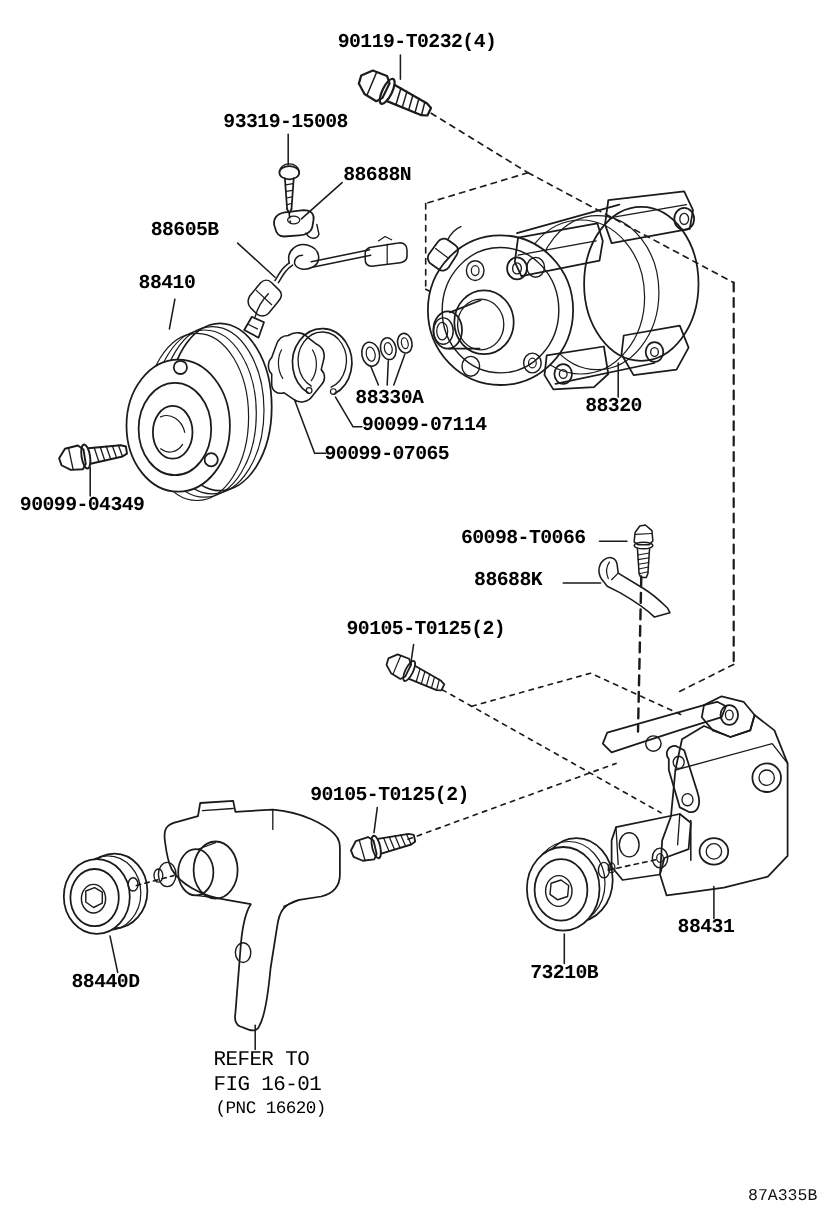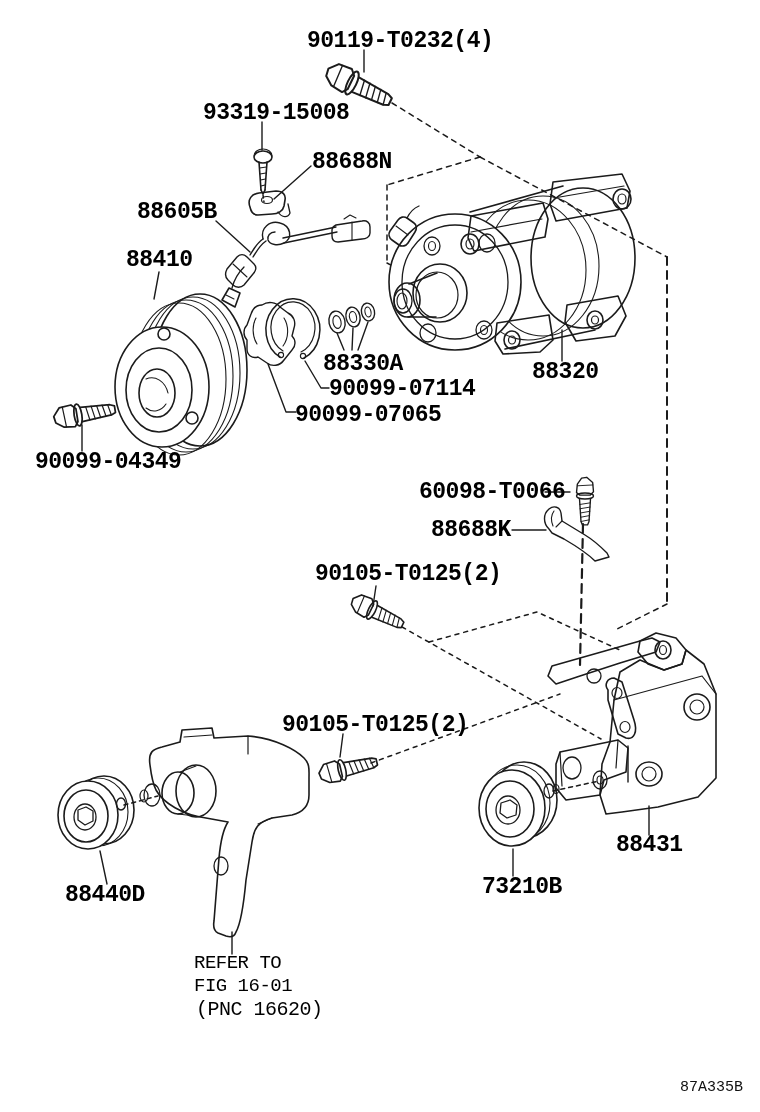--- a/index.html
+++ b/index.html
@@ -1,24 +1,24 @@
 <!DOCTYPE html>
 <html><head>
 <meta charset="utf-8">
 <style>
   html,body{margin:0;padding:0;background:#ffffff;}
   #canvas{position:relative;width:760px;height:1112px;background:#ffffff;overflow:hidden;
           font-family:"Liberation Mono",monospace;}
   #lineart{position:absolute;left:0;top:0;}
   .part-label{position:absolute;font-family:"Liberation Mono",monospace;
-              font-weight:bold;font-size:23px;color:#000;white-space:nowrap;
+              font-weight:bold;font-size:18px;color:#000;white-space:nowrap;
               letter-spacing:-0.5px;line-height:1;}
   .note{position:absolute;left:194px;top:954px;font-weight:normal;color:#000;line-height:1;}
   .note .n1,.note .n2{font-size:19px;letter-spacing:-0.5px;margin-bottom:4px;}
-  .note .n3{font-size:20px;letter-spacing:-0.5px;margin-left:2px;margin-top:2px;}
+  .note .n3{font-size:16px;letter-spacing:-0.5px;margin-left:2px;margin-top:2px;}
   .drawing-code{position:absolute;left:680px;top:1079px;font-size:15px;font-weight:normal;
                 color:#111;letter-spacing:0;}
 </style>
 </head>
 <body>
 
 <div id="canvas">
 
 <svg id="lineart" width="760" height="1112" viewBox="0 0 760 1112" fill="none" stroke="#1b1b1b" stroke-width="1.6" stroke-linecap="round" stroke-linejoin="round">
 
@@ -252,21 +252,21 @@
 </svg>
 
   <div class="part-label" style="left:307px;top:30px">90119-T0232(4)</div>
   <div class="part-label" style="left:203px;top:102px">93319-15008</div>
   <div class="part-label" style="left:312px;top:151px">88688N</div>
   <div class="part-label" style="left:137px;top:201px">88605B</div>
   <div class="part-label" style="left:126px;top:249px">88410</div>
   <div class="part-label" style="left:323px;top:353px">88330A</div>
   <div class="part-label" style="left:329px;top:378px">90099-07114</div>
   <div class="part-label" style="left:295px;top:404px">90099-07065</div>
-  <div class="part-label" style="left:35px;top:451px">90099-04349</div>
+  <div class="part-label" style="left:18px;top:451px">90099-04349</div>
   <div class="part-label" style="left:532px;top:361px">88320</div>
   <div class="part-label" style="left:419px;top:481px">60098-T0066</div>
   <div class="part-label" style="left:431px;top:519px">88688K</div>
   <div class="part-label" style="left:315px;top:563px">90105-T0125(2)</div>
   <div class="part-label" style="left:282px;top:714px">90105-T0125(2)</div>
   <div class="part-label" style="left:616px;top:834px">88431</div>
   <div class="part-label" style="left:482px;top:876px">73210B</div>
   <div class="part-label" style="left:65px;top:884px">88440D</div>
 
   <div class="note">

